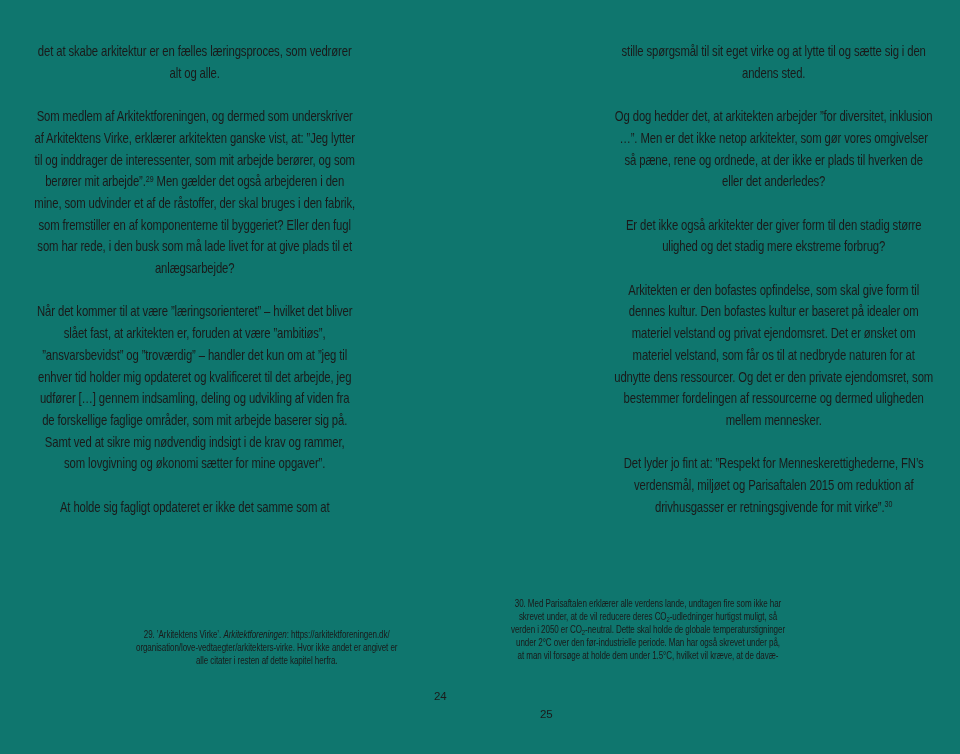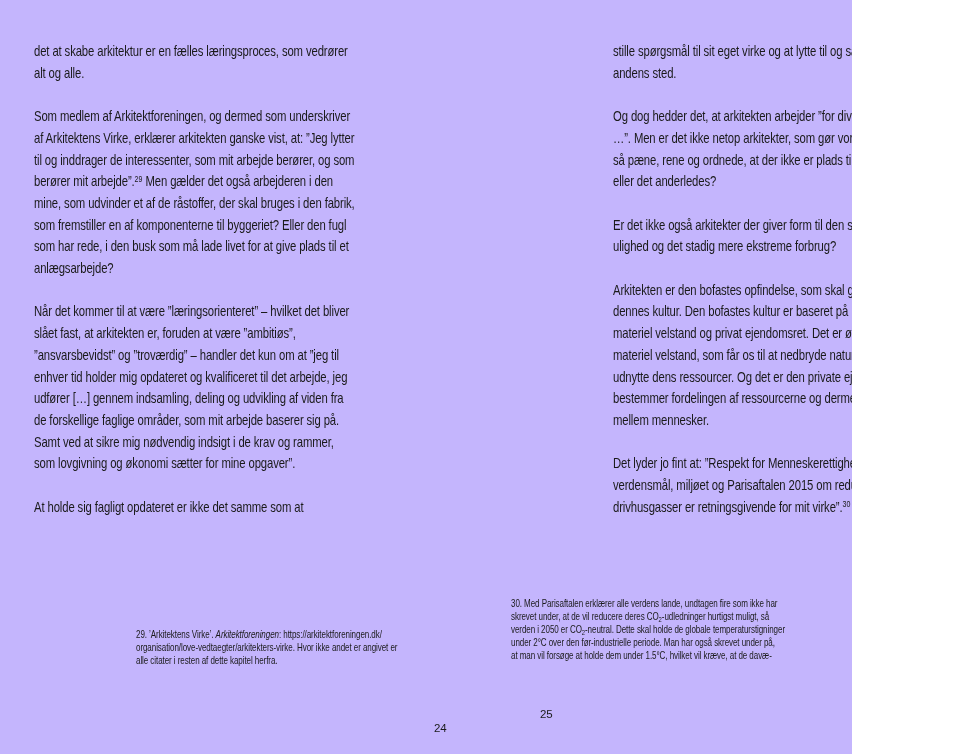--- a/index.html
+++ b/index.html
@@ -2,26 +2,27 @@
 <html lang="da"><head>
 <meta charset="utf-8">
 <style>
   html, body {
     margin: 0;
     padding: 0;
     background: #ffffff;
   }
   .spread {
     position: relative;
-    width: 852px;
+    width: 960px;
     height: 754px;
-    background: #c4b5fd;
+    background: #0f766e;
     font-family: "Liberation Sans", sans-serif;
     color: #1a1a1a;
     overflow: hidden;
+    text-align: center;
   }
   .abs {
     position: absolute;
     transform-origin: 0 0;
   }
   .body-col {
     width: 412px;
     font-size: 14.5px;
     line-height: 21.7px;
     letter-spacing: -0.15px;
@@ -60,21 +61,21 @@
   }
   .pagenum {
     font-size: 11.5px;
     line-height: 14px;
     letter-spacing: -0.2px;
   }
   #left-body   { left: 34px;  top: 41px;  }
   #right-body  { left: 613px; top: 41px;  }
   #left-fn     { left: 136px; top: 628px; }
   #right-fn    { left: 511px; top: 597px; }
-  #pagenum-24  { left: 434px; top: 721px; }
+  #pagenum-24  { left: 434px; top: 689px; }
   #pagenum-25  { left: 540px; top: 707px; }
 </style>
 </head>
 <body>
 
 <main class="spread">
 
   <section>
 
     <div class="abs body-col" id="left-body">

